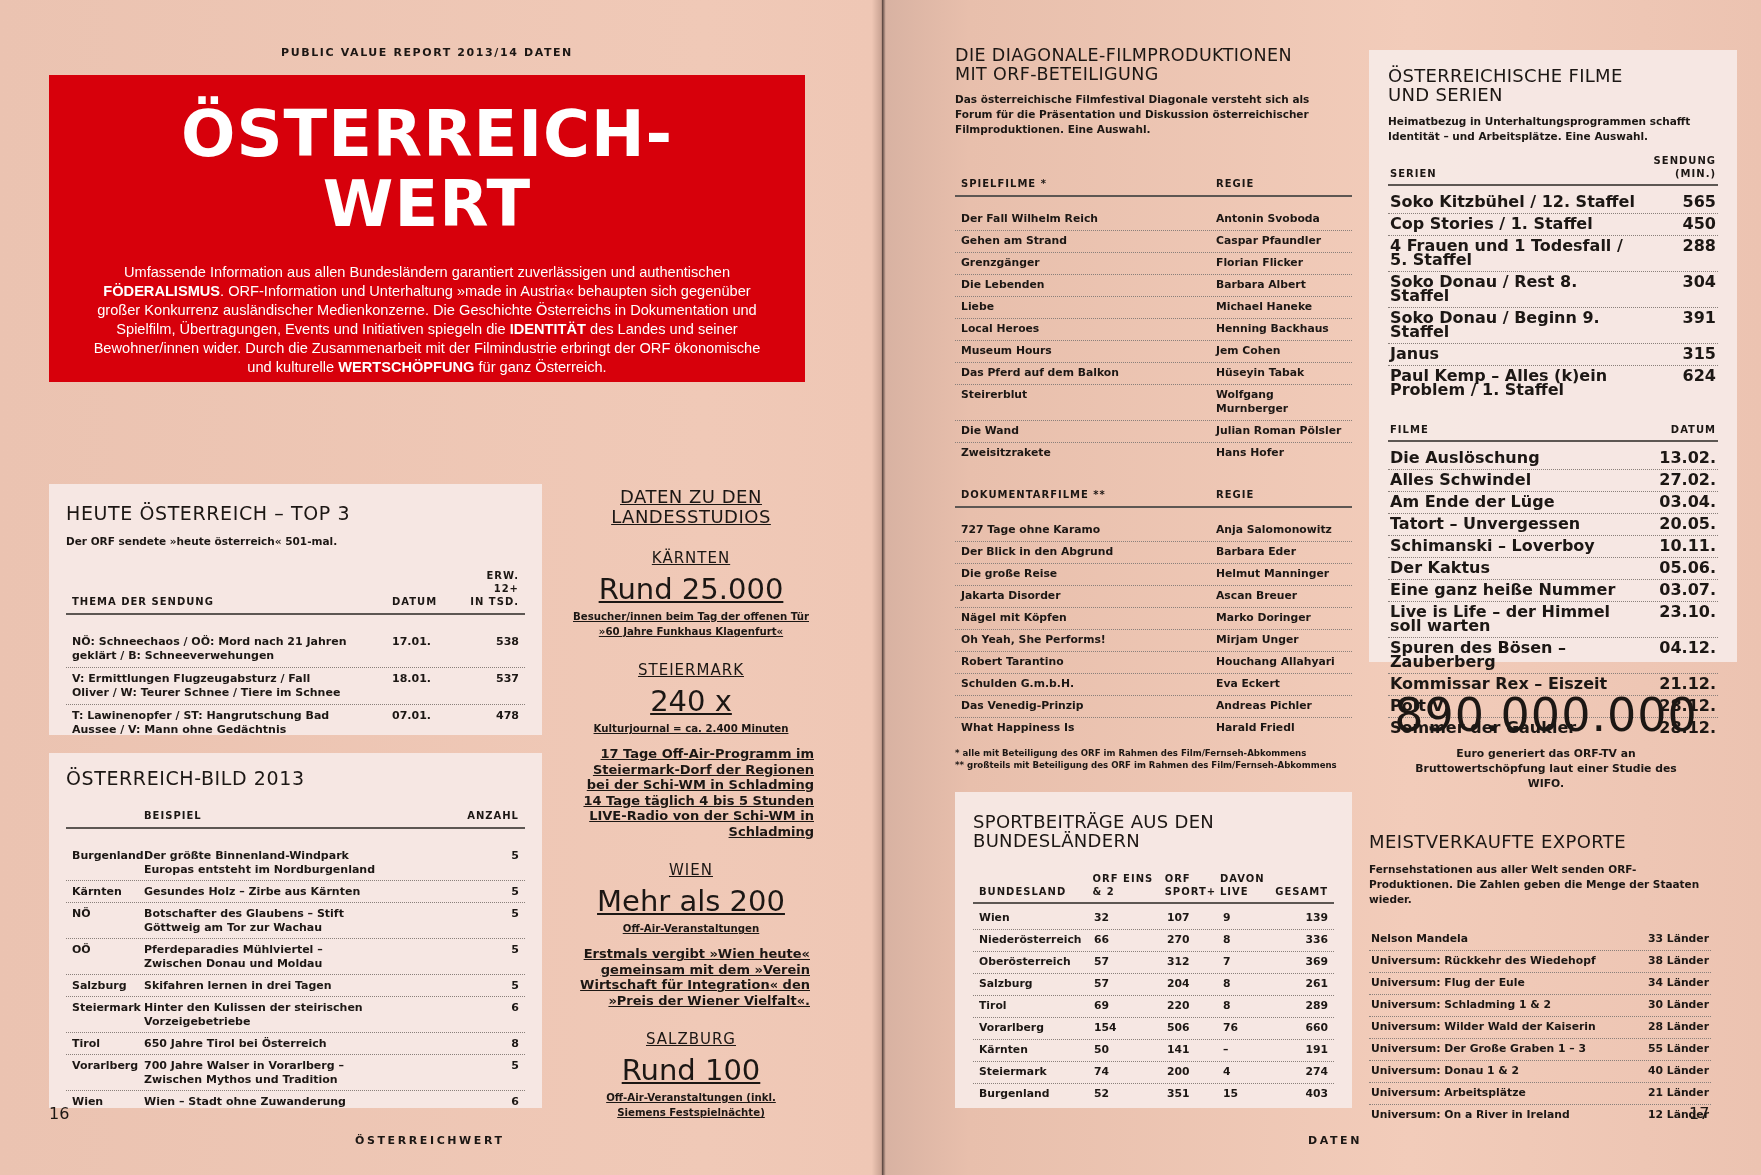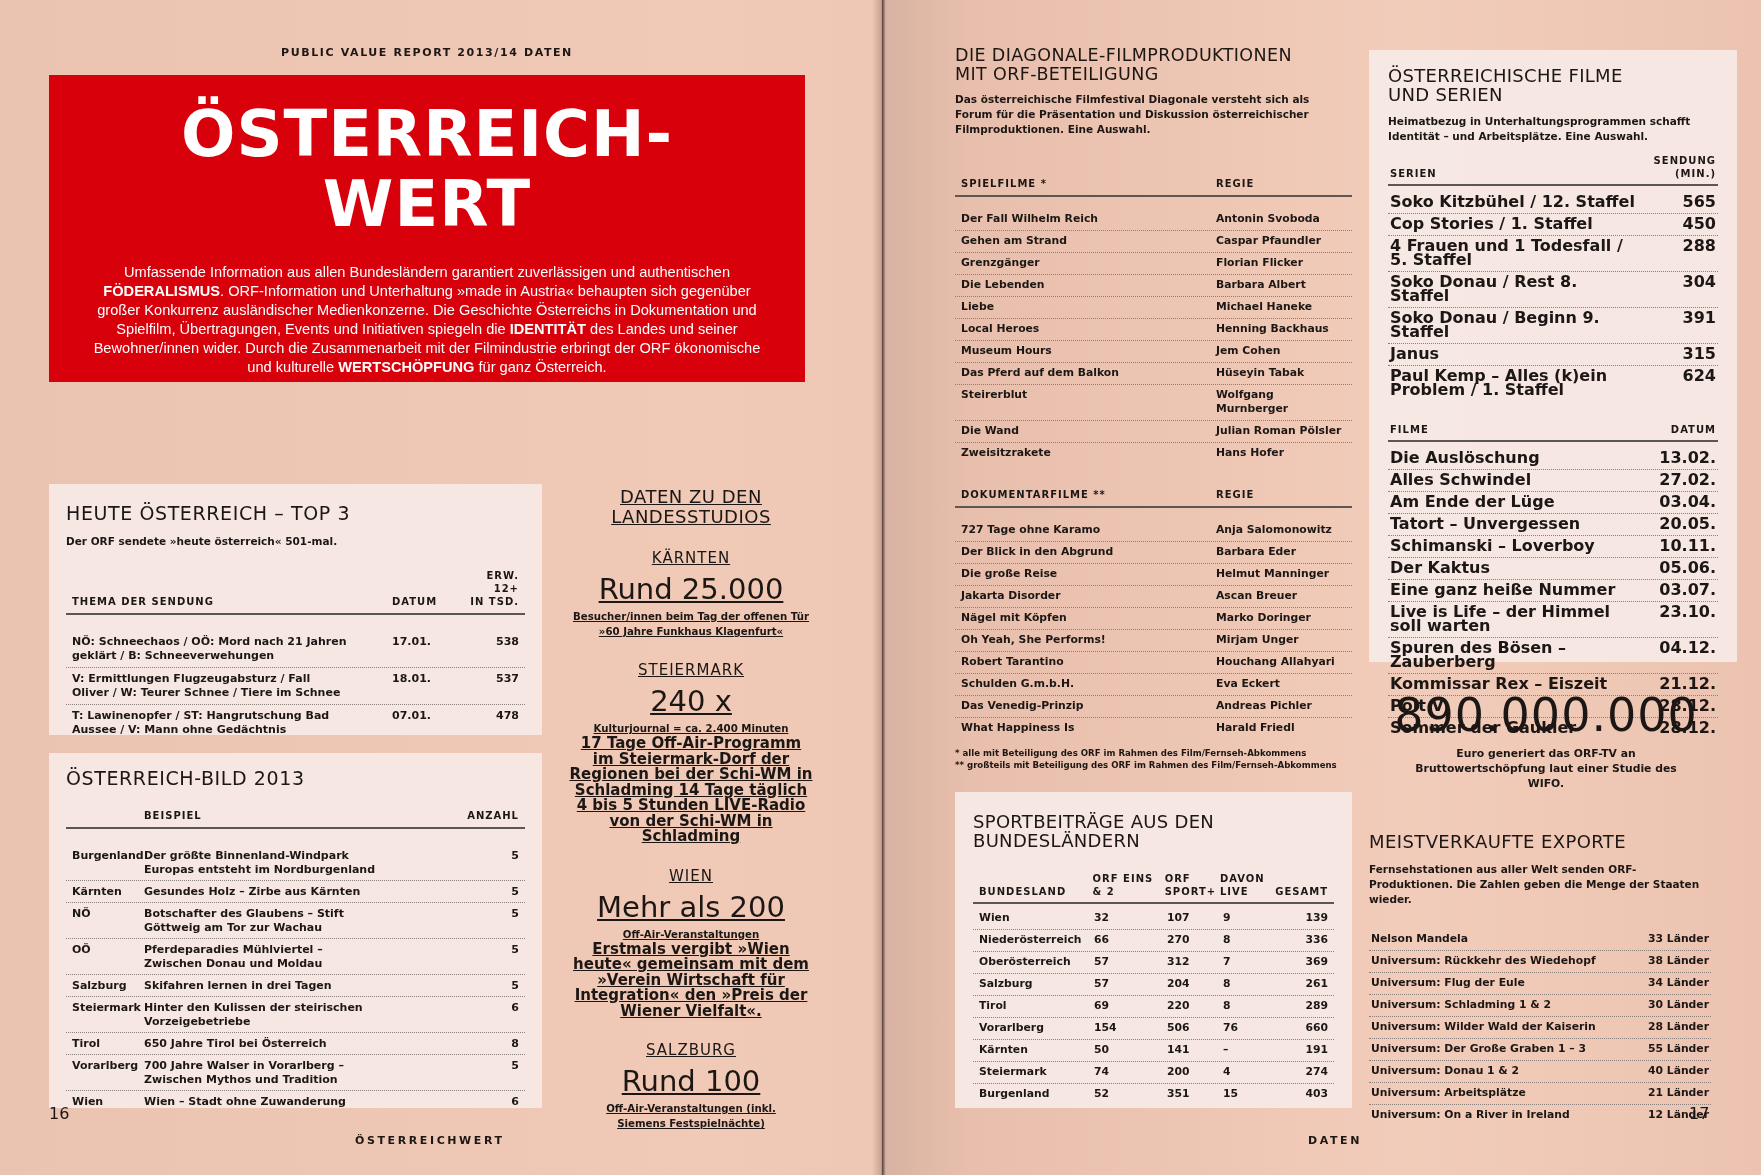--- a/index.html
+++ b/index.html
@@ -57,21 +57,21 @@
   .bild .c1 { width: 72px; } .bild .c2 { flex: 1; } .bild .c3 { width: 60px; text-align: right; }
   .bild .tbody { margin-top: 16px; }
   .bild .row { padding: 4px 6px 3px 6px; }
 
   
   .studios { left: 562px; top: 487px; width: 258px; text-align: center; text-decoration: underline; }
   .studios .h { font-size: 18px; letter-spacing: 0.5px; line-height: 20px; }
   .studios .state { font-size: 15px; letter-spacing: 1px; margin-top: 22px; }
   .studios .big { font-size: 29px; margin-top: 4px; line-height: 36px; }
   .studios .cap { font-size: 10.2px; font-weight: bold; line-height: 15px; margin-top: 2px; }
-  .studios .note { font-size: 15px; font-weight: bold; line-height: 15.5px; margin-top: 0; }
+  .studios .note { font-size: 13px; font-weight: bold; line-height: 15.5px; margin-top: 10px; text-align: right; }
 
   .pagenum { font-size: 16px; font-weight: normal; top: 1104px; }
   .footlabel { font-size: 11px; font-weight: bold; letter-spacing: 2.6px; top: 1134px; }
 
   
   .diag { left: 955px; top: 46px; width: 397px; }
   .diag .h { font-size: 17.5px; line-height: 19px; letter-spacing: 0.4px; }
   .diag .sub { margin-top: 8px; }
   .diag .thead { display: flex; padding: 0 6px 5px 6px; }
   .diag .c1 { flex: 1; } .diag .c2 { width: 130px; }

